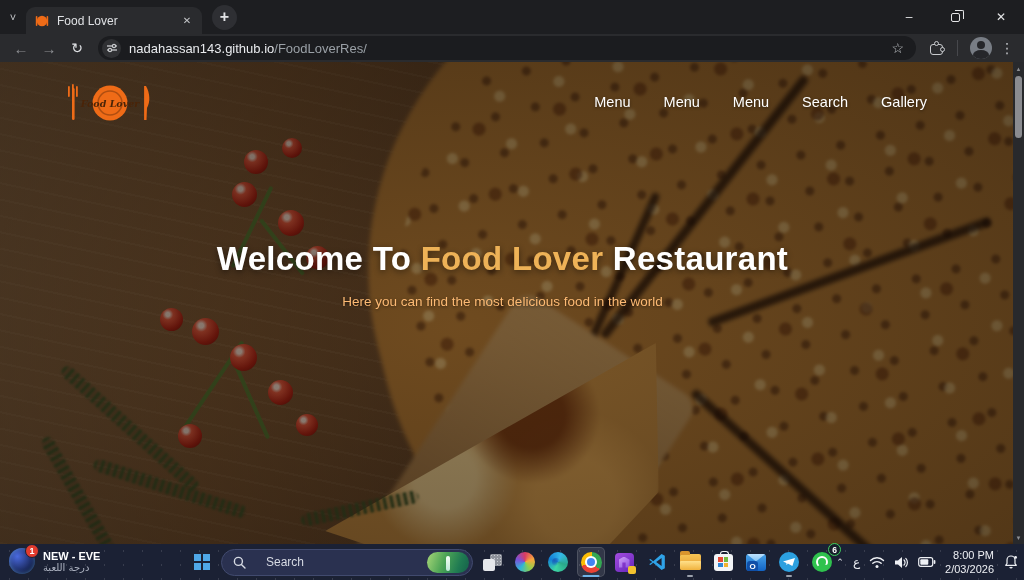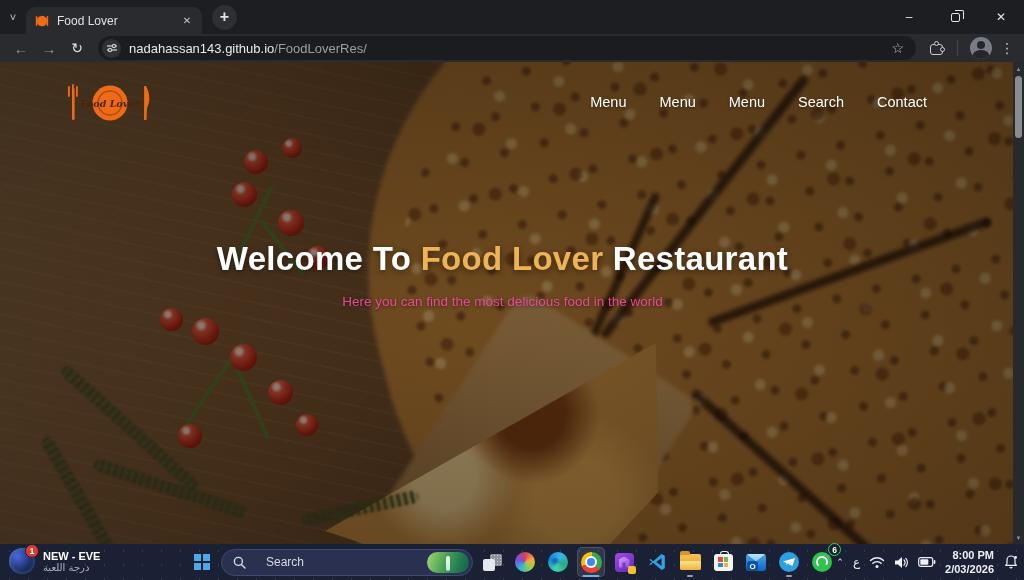--- a/index.html
+++ b/index.html
@@ -89,21 +89,21 @@
 
   
   .topbar { position:absolute; top:16px; left:0; right:0; display:flex; align-items:center; z-index:6; }
   .logo { margin-left:58px; }
   .site-nav { margin-left:auto; margin-right:86px; display:flex; gap:33px; }
   .nav-link { color:#fff; font-size:14.5px; text-shadow:0 1px 3px rgba(0,0,0,.5); cursor:pointer; }
 
   .hero-copy { position:absolute; top:178px; left:0; right:8px; text-align:center; z-index:6; color:#fff; }
   .hero-title { font-size:33px; font-weight:bold; letter-spacing:.3px; text-shadow:0 2px 6px rgba(0,0,0,.45); }
   .gold { color:#eeb257; }
-  .hero-sub { margin-top:16px; font-size:13.5px; color:#ec4899; text-shadow:0 1px 3px rgba(0,0,0,.5); }
+  .hero-sub { margin-top:16px; font-size:13.5px; color:#fdba74; text-shadow:0 1px 3px rgba(0,0,0,.5); }
   .cta { margin-top:30px; display:inline-block; padding:13px 26px; border:1.5px solid rgba(255,255,255,.92);
     border-radius:10px; color:#fff; font-size:14.5px; background:rgba(255,255,255,.02); cursor:pointer; }
 
   
   .scrollbar { position:absolute; top:0; right:0; width:11px; height:482px; background:#28292c; z-index:9; }
   .sb-arrow { height:13px; color:#8e8f93; font-size:6px; display:flex; align-items:center; justify-content:center; }
   .sb-arrow.down { position:absolute; bottom:0; left:0; right:0; }
   .sb-thumb { position:absolute; top:14px; left:2px; width:7px; height:62px; background:#8b8c90; border-radius:4px; }
 
   
@@ -175,21 +175,21 @@
     background:#17202b; border:1.5px solid #3fd060; color:#fff; font-size:8.5px; font-weight:bold; z-index:2; }
   .taskview-ic { position:relative; width:19px; height:17px; }
   .taskview-ic .b { position:absolute; right:0; top:0; width:12px; height:12px; border-radius:2px; background:#8e929b;
     background-image:radial-gradient(#c8cbd2 .7px, transparent 1px); background-size:3px 3px; }
   .taskview-ic .f { position:absolute; left:0; bottom:0; width:12px; height:12px; border-radius:2px; background:#e6e8ec; }
   .vscode-ic svg { display:block; }
 
   .tray { position:absolute; right:5px; top:0; height:36px; display:flex; align-items:center; gap:9px; color:#eef0f4; }
   .tray-chevron { font-size:9px; color:#e4e6ea; }
   .tray-lang { font-size:12px; font-family:"DejaVu Sans",sans-serif; }
-  .clock { text-align:right; font-size:11px; line-height:1.3;font-weight:bold; }
+  .clock { text-align:right; font-size:11px; line-height:1.3; }
   .tray svg { display:block; }
 </style>
 </head>
 <body>
 
 <div class="titlebar">
   <div class="tab-chevron">˅</div>
   <div class="tab">
     <svg class="favicon" viewBox="0 0 14 14">
       <circle cx="7" cy="7" r="5.2" fill="#ef6b17"></circle>
@@ -284,21 +284,21 @@
         <path d="M88 8 c4 7 4.5 16 1 22 l-0.5 12 h-2.4 l0 -34 z" fill="#ef6b17"></path>
         <circle cx="52" cy="25" r="17.5" fill="#ef6b17"></circle>
         <circle cx="52" cy="25" r="12" fill="none" stroke="rgba(60,25,5,0.35)" stroke-width="1.6"></circle>
         <text x="52" y="28.5" text-anchor="middle" font-size="9.5" font-style="italic" font-weight="bold" fill="#4a2408" font-family="DejaVu Serif, serif">Food Lover</text>
       </svg>
       <nav class="site-nav">
         <span class="nav-link">Menu</span>
         <span class="nav-link">Menu</span>
         <span class="nav-link">Menu</span>
         <span class="nav-link">Search</span>
-        <span class="nav-link">Contact</span>
+        <span class="nav-link">Gallery</span>
       </nav>
     </div>
 
     <div class="hero-copy">
       <h1 class="hero-title"><span>Welcome To </span><span class="gold">Food Lover</span><span> Restaurant</span></h1>
       <div class="hero-sub">Here you can find the most delicious food in the world</div>
     </div>
   </div>
 
   <div class="scrollbar">

